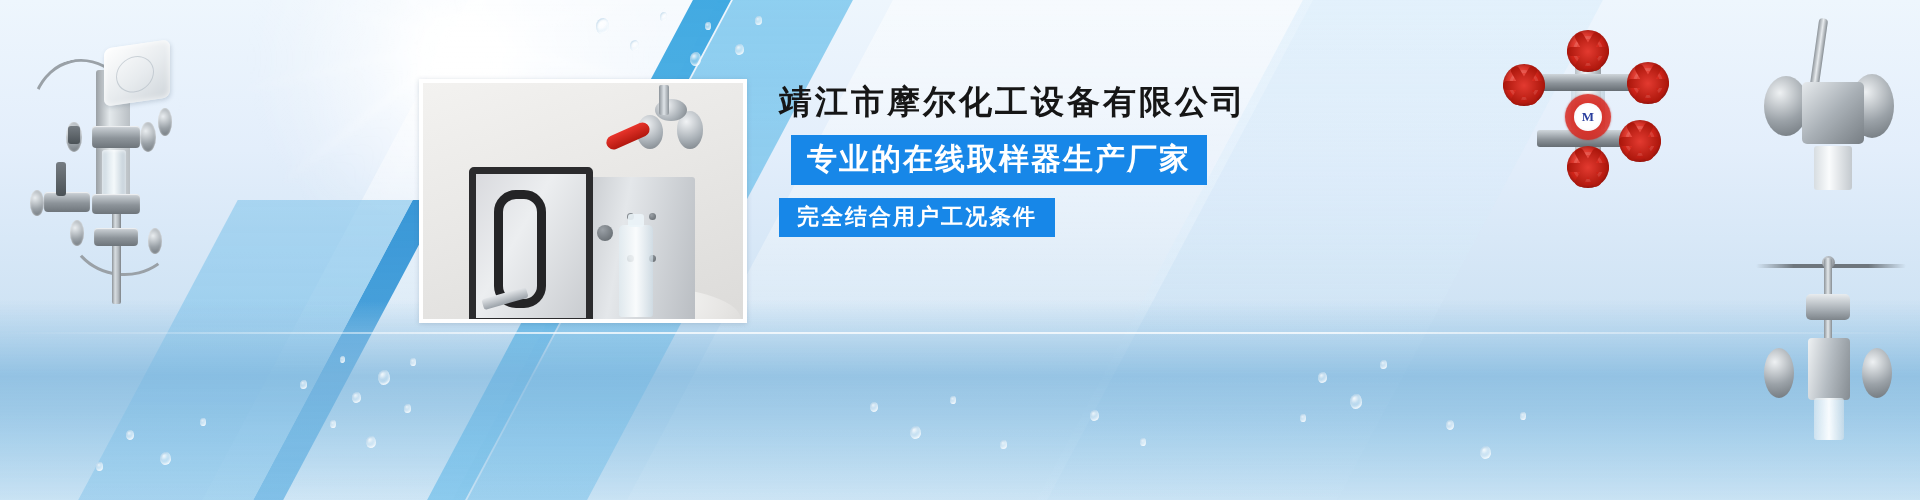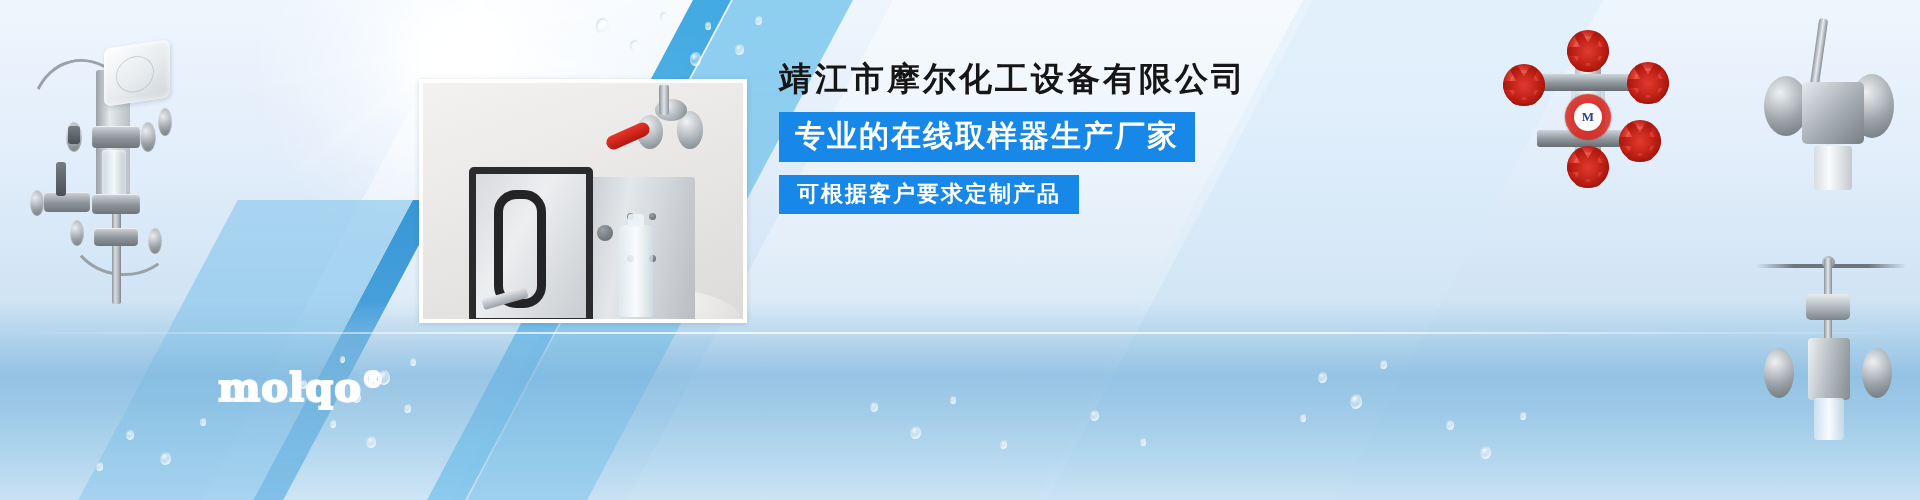--- a/index.html
+++ b/index.html
@@ -233,21 +233,21 @@
   .gt-arm{ position:absolute; left:-2px; top:12px; width:150px; height:4px;
     background:linear-gradient(90deg,rgba(110,120,130,0),#6e767d 25%,#6e767d 75%,rgba(110,120,130,0));
     border-radius:2px; }
   .gt-knob{ position:absolute; left:64px; top:4px; width:13px; height:13px;
     border-radius:50%; background:radial-gradient(circle at 35% 30%,#d5dadf,#6c737a); }
   .gt-glass{ position:absolute; left:56px; top:146px; width:30px; height:42px;
     background:linear-gradient(90deg,rgba(220,233,241,.7),rgba(252,254,255,.95),rgba(205,221,231,.7));
     border-radius:3px; }
 
   
-  .copy{ position:absolute; left:779px; top:60px; width:620px; }
+  .copy{ position:absolute; left:779px; top:83px; width:620px; }
 
   .company{
     font-family:"DejaVu Serif", serif;
     font-weight:bold;
     font-size:33px;
     letter-spacing:3px;
     color:#161616;
     line-height:1.15;
     white-space:nowrap;
   }
@@ -256,20 +256,21 @@
     display:inline-block;
     margin-top:14px;
     padding:7px 16px 9px 16px;
     background:#1787e8;
     color:#ffffff;
     font-size:30px;
     font-weight:bold;
     letter-spacing:2px;
     line-height:1.12;
     white-space:nowrap;
+    margin-left:12px;
   }
 
   .subline{
     margin-top:14px;
     font-size:20px;
     color:#17181a;
     letter-spacing:1px;
     line-height:1.25;
     white-space:nowrap;
     text-shadow:0 1px 0 rgba(255,255,255,.75);
@@ -493,20 +494,17 @@
     <div class="gt-cap"></div>
     <div class="lv-flange" style="left:6px;  top:96px; width:30px; height:50px;"></div>
     <div class="lv-flange" style="left:104px;top:96px; width:30px; height:50px;"></div>
     <div class="gt-body"></div>
     <div class="gt-glass"></div>
   </div>
 
   <div class="copy">
     <div class="company">靖江市摩尔化工设备有限公司</div>
     <div><span class="headline">专业的在线取样器生产厂家</span></div>
-    <div><span class="tagline">可根据客户要求定制产品</span></div>
-  </div>
-
-  <div class="watermark">
-    <span>molqo</span><span class="reg">®</span>
-  </div>
+    <div><span class="tagline">完全结合用户工况条件</span></div>
+  </div>
+
 
 </div>
 
 </body></html>

